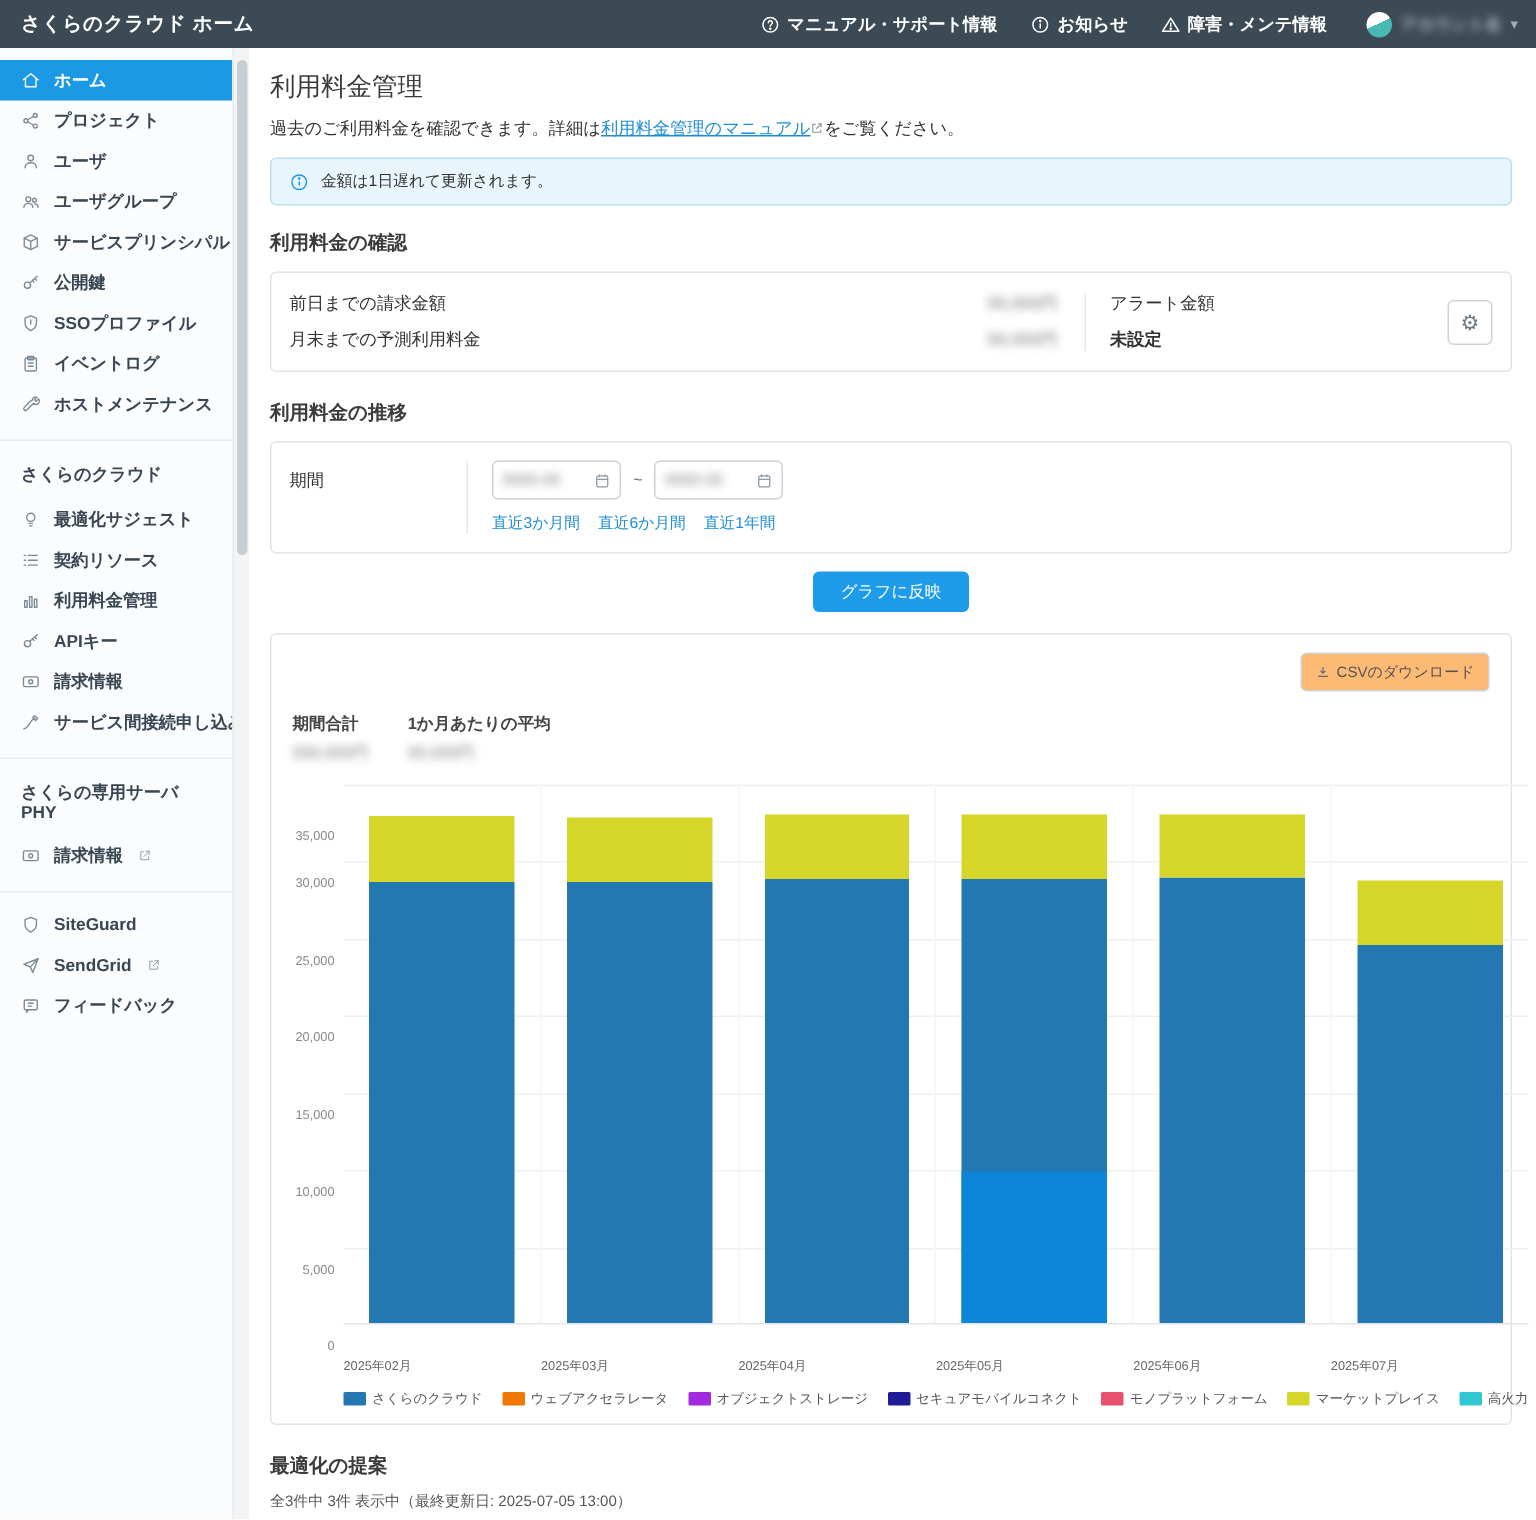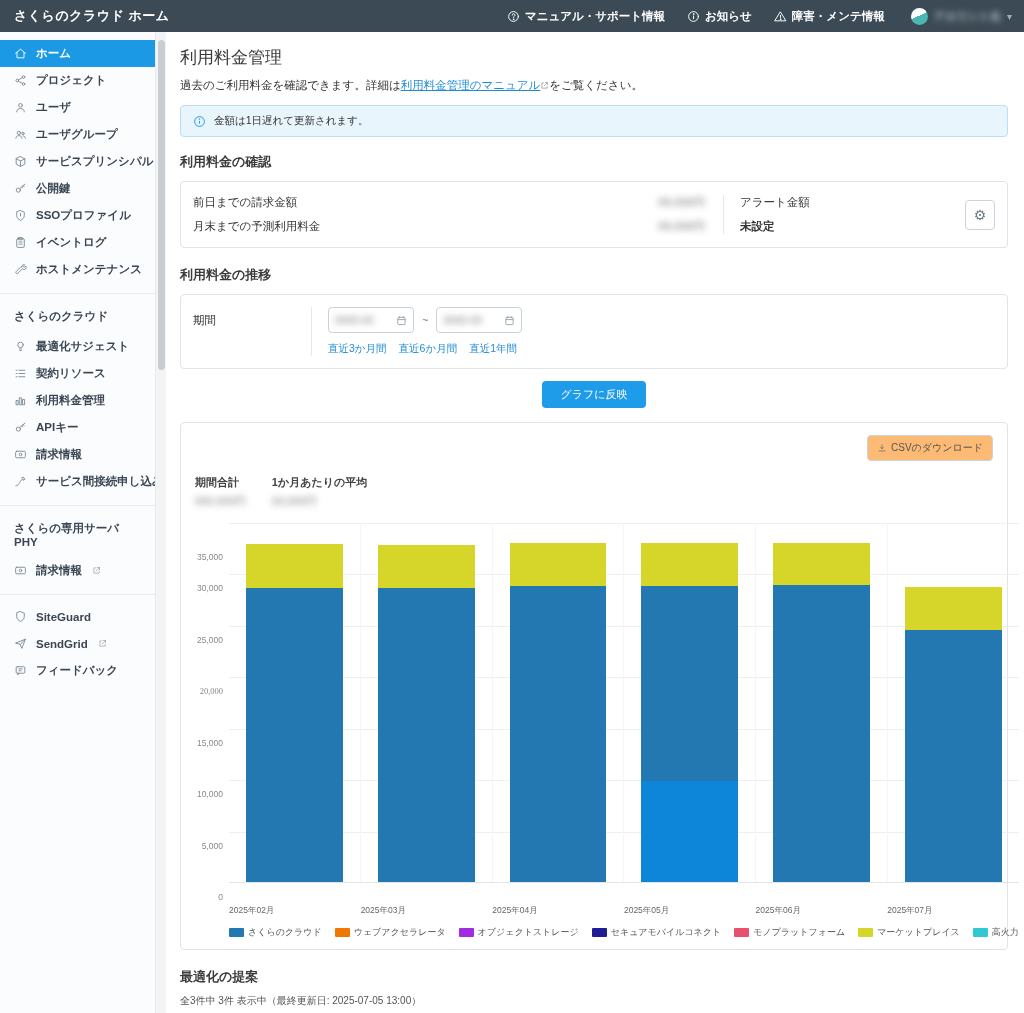--- a/index.html
+++ b/index.html
@@ -396,21 +396,21 @@
           </svg>
         <span>CSVのダウンロード</span>
       </button>
 
       <div class="chart-area">
         <div class="yaxis" id="yaxis">
             <div class="yt" style="top: 374px;">0</div>
             <div class="yt" style="top: 322.571px;">5,000</div>
             <div class="yt" style="top: 271.143px;">10,000</div>
             <div class="yt" style="top: 219.714px;">15,000</div>
-            <div class="yt" style="top: 168.286px; font-family: Liberation Serif, serif;">20,000</div>
+            <div class="yt" style="top: 168.286px;">20,000</div>
             <div class="yt" style="top: 116.857px;">25,000</div>
             <div class="yt" style="top: 65.4286px;">30,000</div>
             <div class="yt" style="top: 14px; margin-top: 20px;">35,000</div>
           </div>
         <div class="plot-wrap">
           <div class="plot" id="plot">
               <div class="gline" style="top: 308.571px;"></div>
               <div class="gline" style="top: 257.143px;"></div>
               <div class="gline" style="top: 205.714px;"></div>
               <div class="gline" style="top: 154.286px;"></div>

